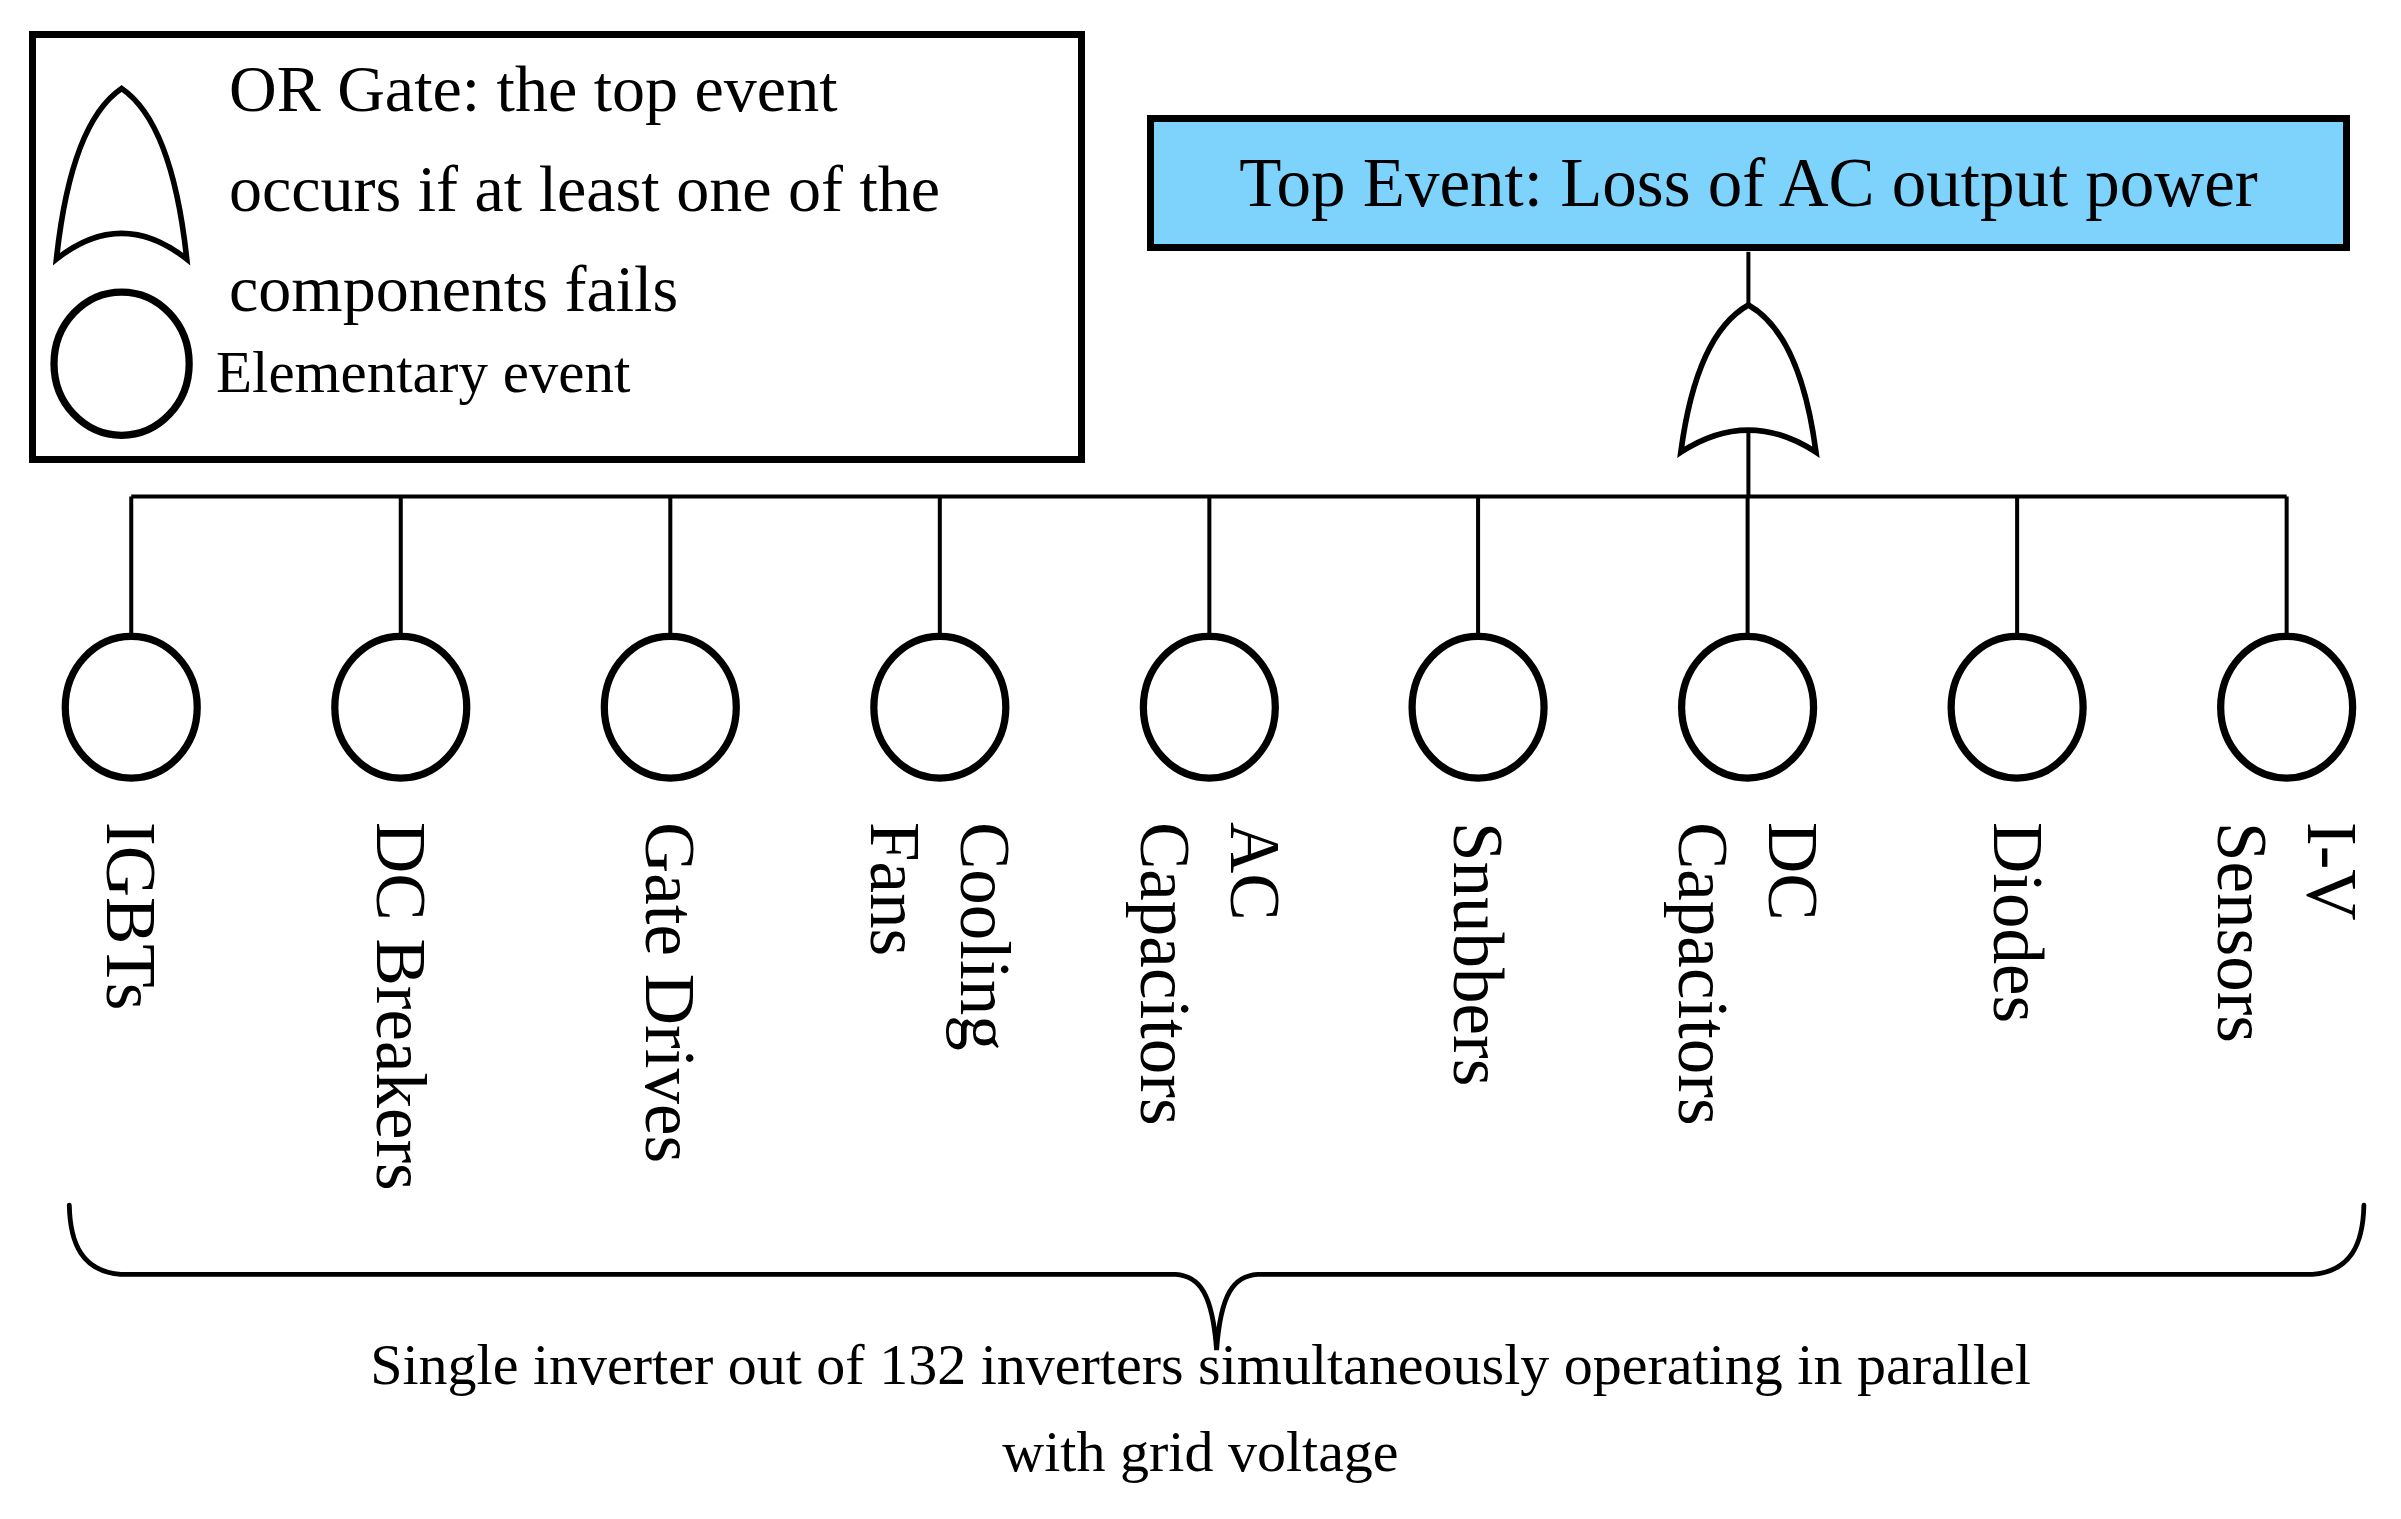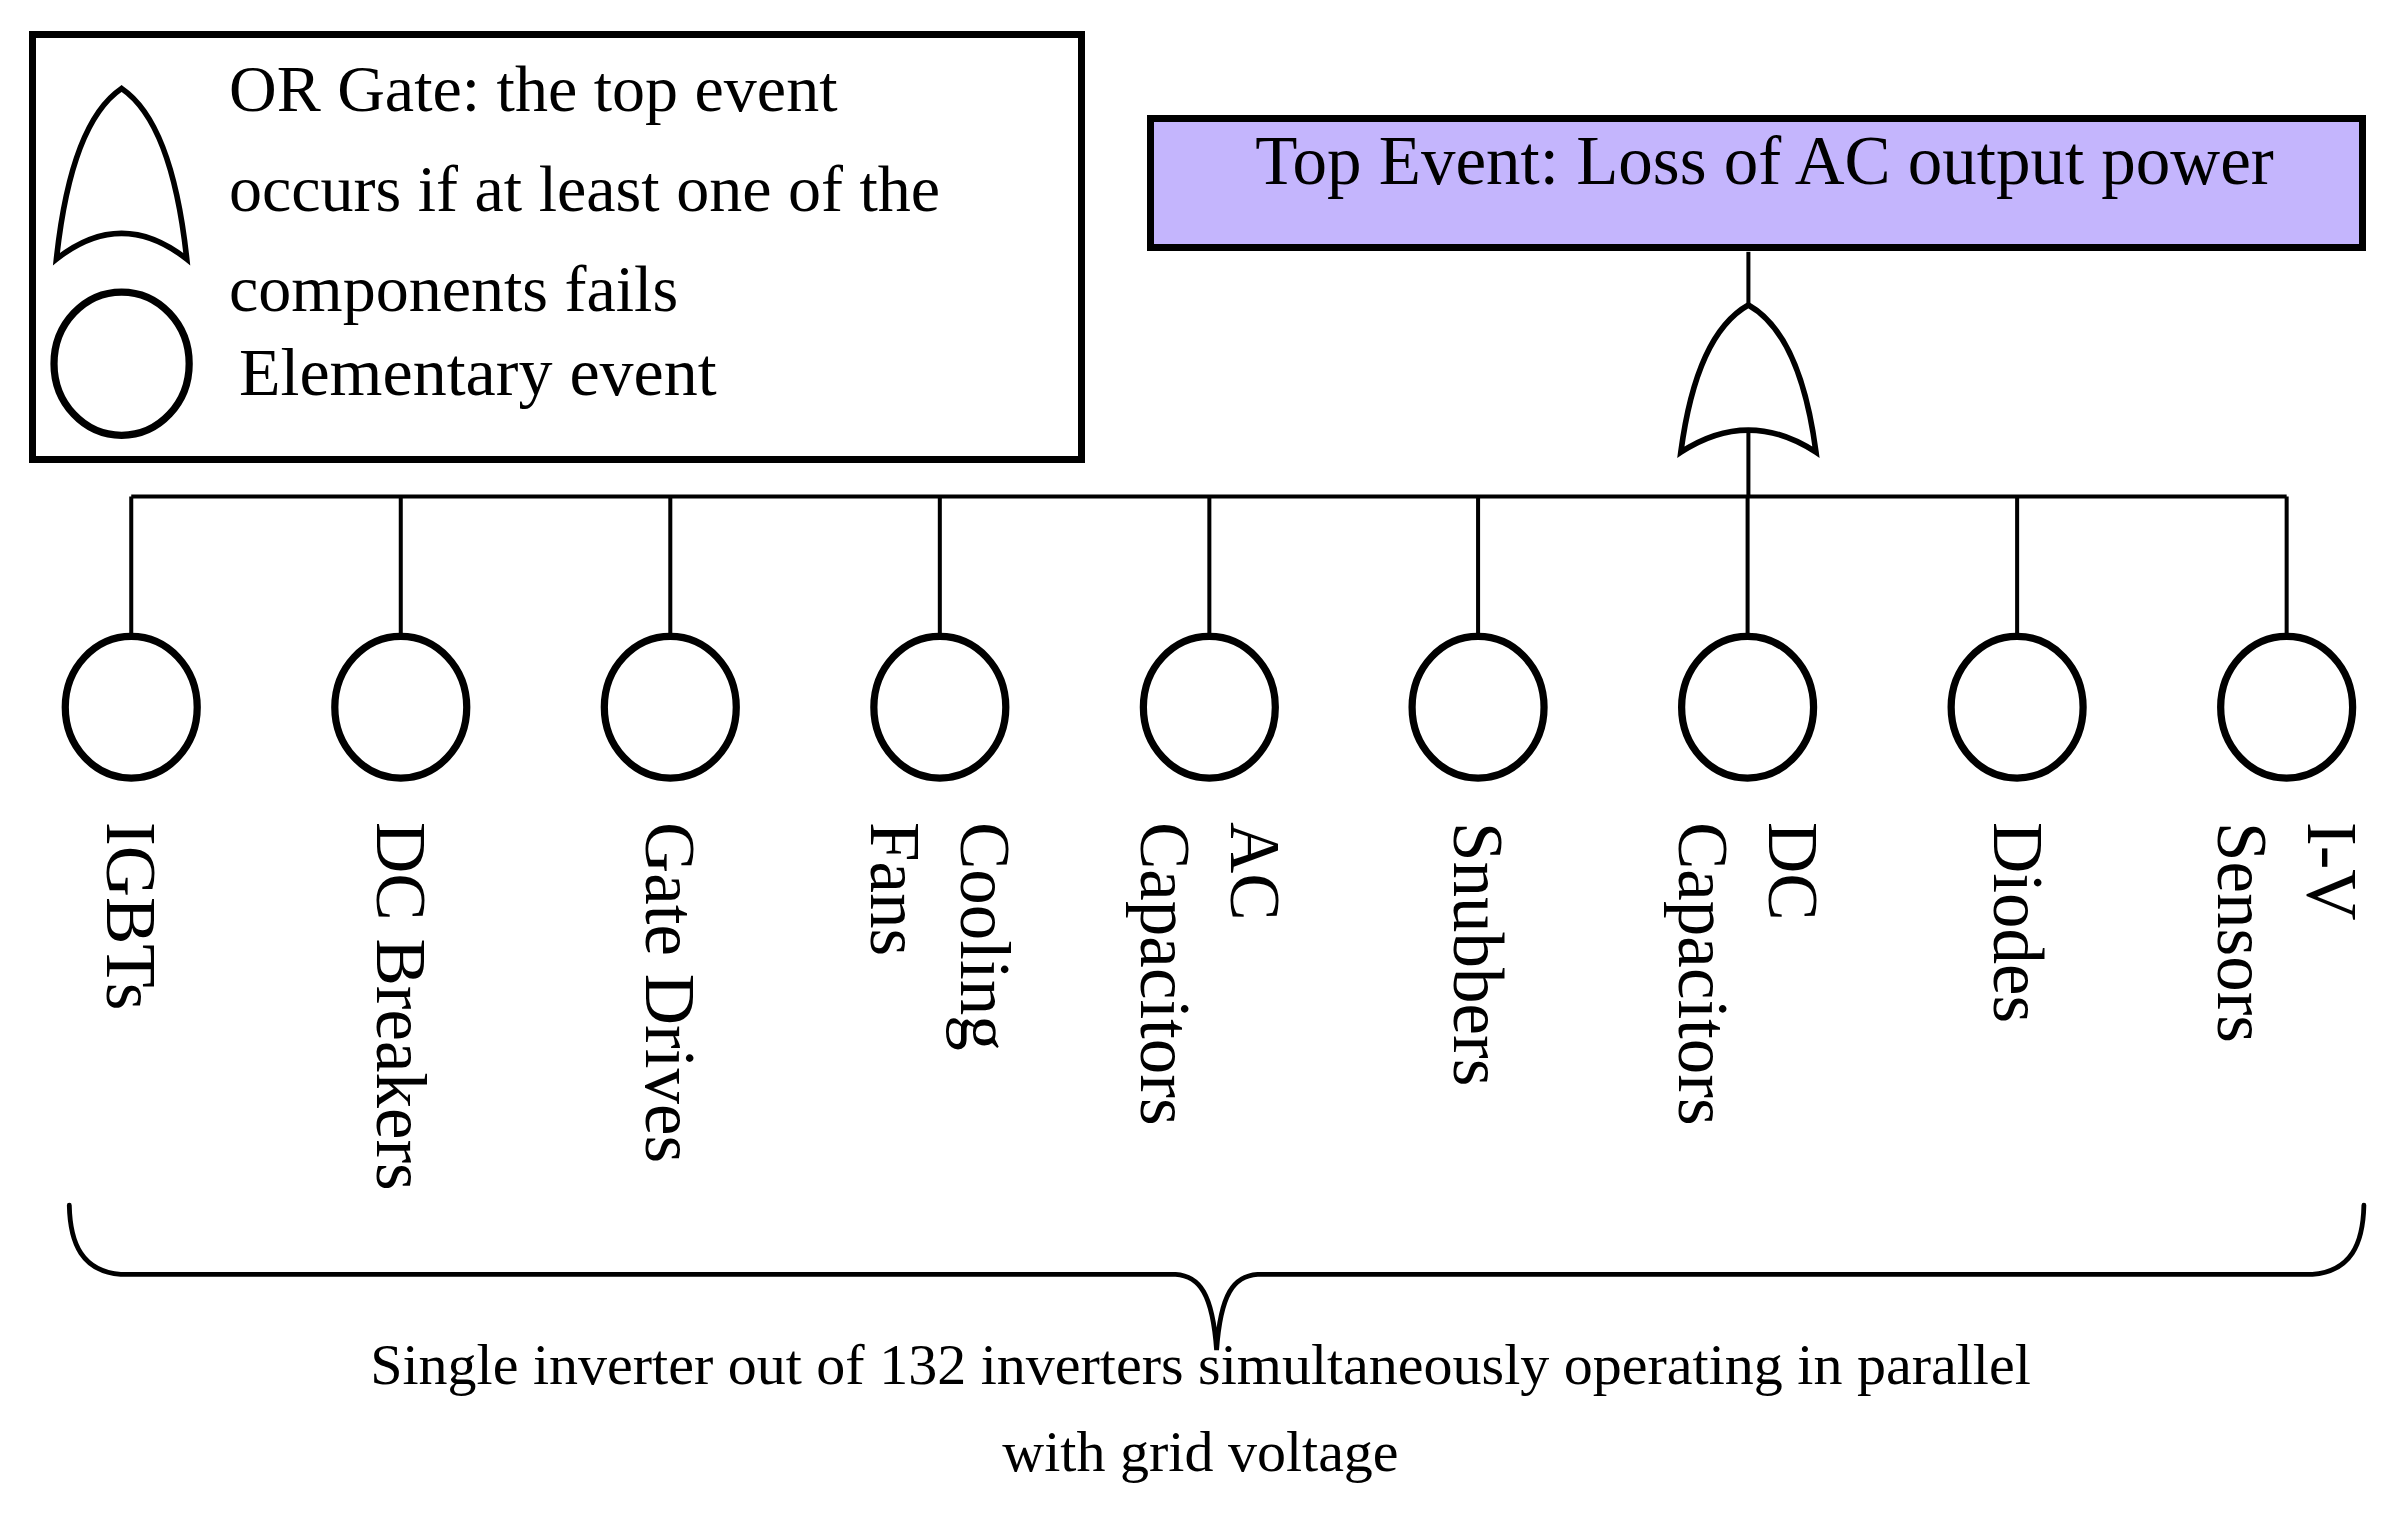--- a/index.html
+++ b/index.html
@@ -35,37 +35,37 @@
   .legend-gate-text {
     position: absolute;
     left: 229px;
     top: 39px;
     font-size: 66px;
     line-height: 100px;
     white-space: pre-line;
   }
   .legend-elementary-text {
     position: absolute;
-    left: 239px;
+    left: 216px;
     top: 322px;
-    font-size: 68px;
+    font-size: 59px;
     line-height: 100px;
     white-space: pre-line;
   }
   .top-event-box {
     position: absolute;
     left: 1147px;
     top: 115px;
     width: 1189px;
     height: 122px;
     border: 7.2px solid #000000;
-    background: #c4b5fd;
+    background: #7dd3fc;
     display: flex;
+    align-items: center;
     justify-content: center;
-    padding-left: 16px;
   }
   .top-event-label {
     font-size: 69px;
     white-space: nowrap;
   }
   .node-label {
     position: absolute;
     top: 822px;
     writing-mode: vertical-rl;
     transform: translateX(-50%);

